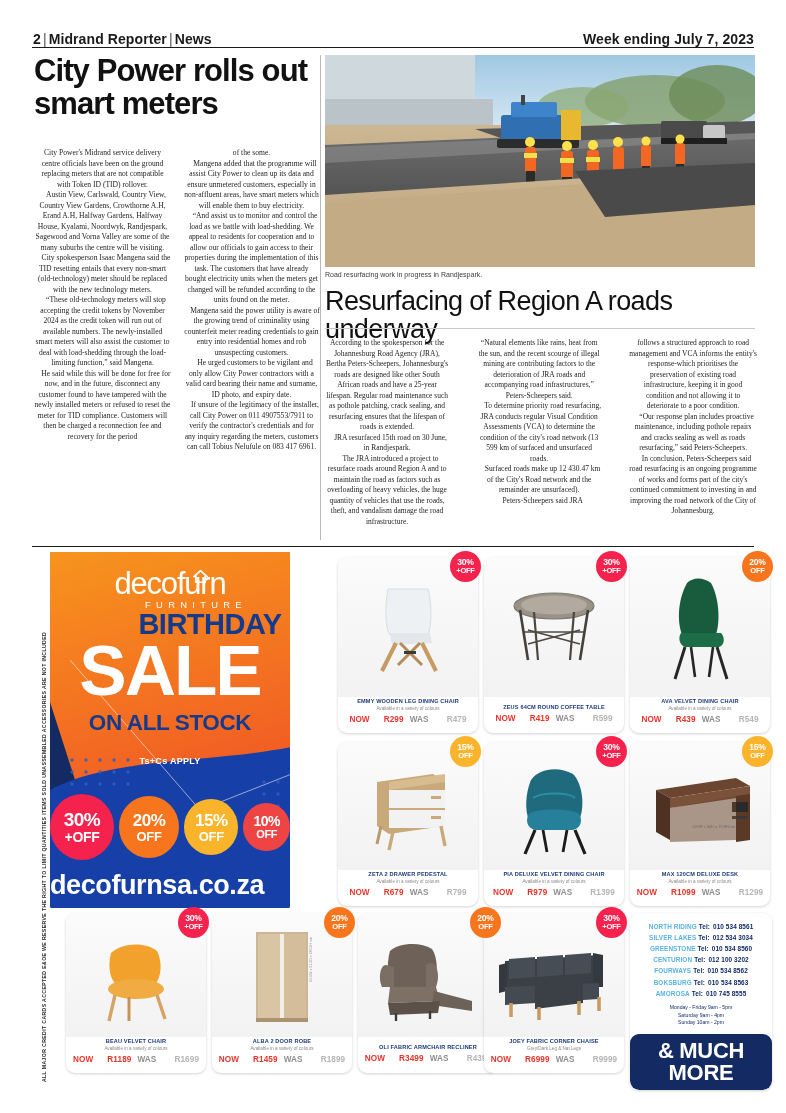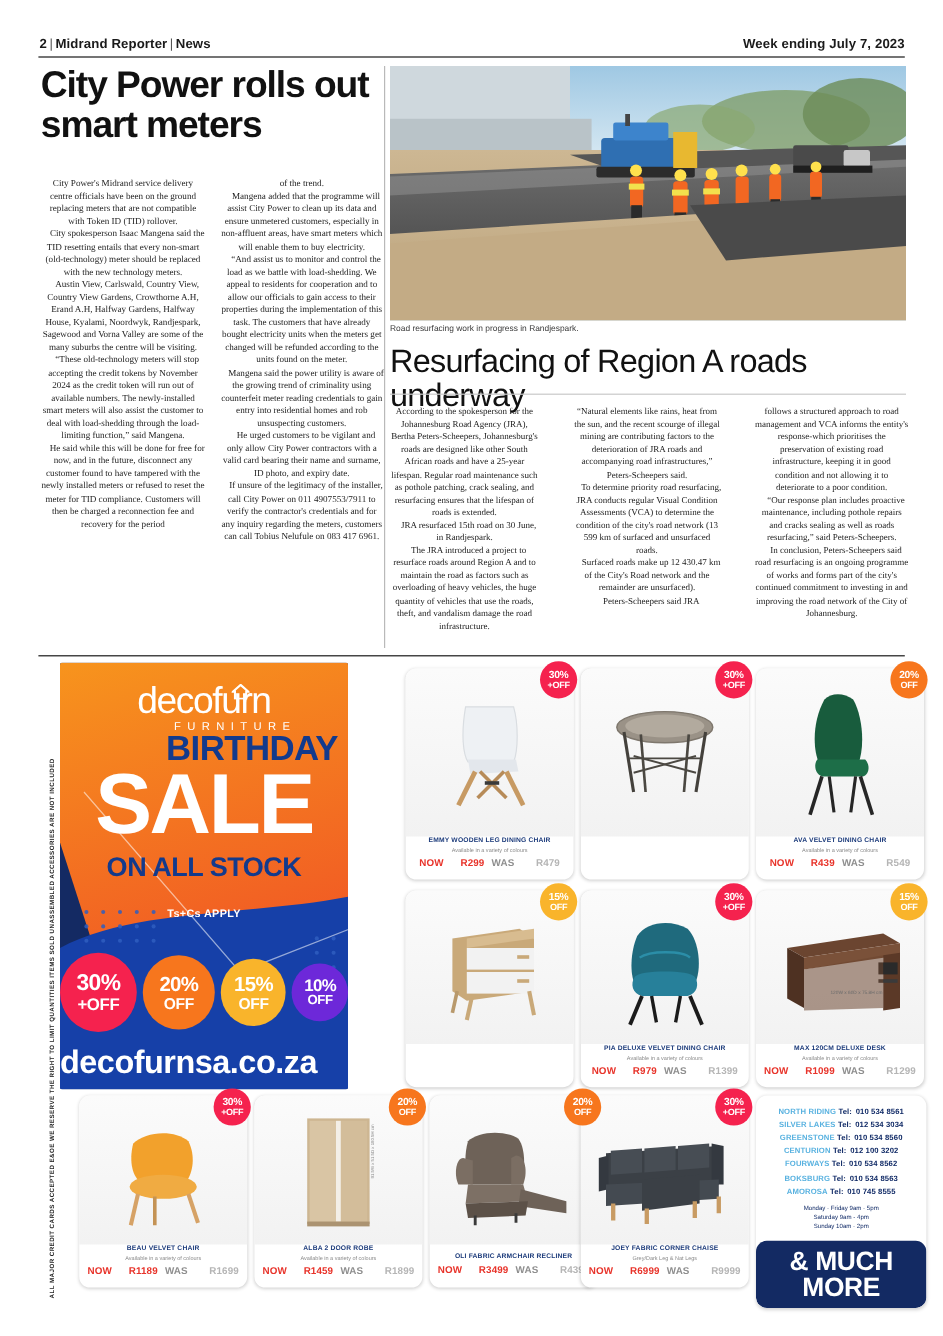--- a/index.html
+++ b/index.html
@@ -9,21 +9,21 @@
     font-family: "Liberation Serif", serif;
     overflow: hidden;
   }
   .page { position: relative; width: 786px; height: 1113px; background: #fff; }
 
   
   .masthead {
     position: absolute; left: 32px; top: 31px; width: 722px; height: 18px;
     display: flex; align-items: flex-start; justify-content: space-between;
     font-family: "Liberation Sans", sans-serif;
-    font-size: 11px; font-weight: bold; color: #1a1a1a;
+    font-size: 14px; font-weight: bold; color: #1a1a1a;
     letter-spacing: .1px;
   }
   .masthead .left span { margin: 0 1px; }
   .masthead .left .sep { font-weight: normal; color: #555; }
   .masthead-rule {
     position: absolute; left: 32px; top: 47px; width: 722px;
     height: 1px; background: #1a1a1a;
   }
 
   
@@ -155,21 +155,21 @@
     border-radius: 50%; display: flex; flex-direction: column;
     align-items: center; justify-content: center;
     font-family: "Liberation Sans", sans-serif; font-weight: bold;
     color: #fff; line-height: 1;
   }
   .badge .pct { font-size: 19px; letter-spacing: -0.5px; }
   .badge .off { font-size: 14px; letter-spacing: -0.3px; margin-top: 1px; }
   .b0 { width: 66px; height: 66px; background: #f5224e; }
   .b1 { width: 62px; height: 62px; background: #f7761d; }
   .b2 { width: 56px; height: 56px; background: #f9b42b; }
-  .b3 { width: 48px; height: 48px; background: #6d28d9; }
+  .b3 { width: 48px; height: 48px; background: #ef4444; }
   .b1 .pct, .b2 .pct { font-size: 17px; }
   .b3 .pct { font-size: 14px; }
   .b1 .off, .b2 .off { font-size: 13px; }
   .b3 .off { font-size: 11px; }
   .hero-url {
     position: absolute; left: 0; top: 318px; width: 100%;
     text-align: left;
     font-family: "Liberation Sans", sans-serif; font-weight: bold;
     font-size: 27px; color: #fff; letter-spacing: -0.4px;
   }
@@ -262,27 +262,27 @@
     </div>
     <div class="right">Week ending July 7, 2023</div>
   </div>
   <div class="masthead-rule"></div>
 
   <div class="a1-head">City Power rolls out smart meters</div>
 
   <div class="a1-cols">
     <div class="col" style="width:137px">
       <p class="first">City Power's Midrand service delivery centre officials have been on the ground replacing meters that are not compatible with Token ID (TID) rollover.</p>
+      <p>Austin View, Carlswald, Country View, Country View Gardens, Crowthorne A.H, Erand A.H, Halfway Gardens, Halfway House, Kyalami, Noordwyk, Randjespark, Sagewood and Vorna Valley are some of the many suburbs the centre will be visiting.</p>
       <p>City spokesperson Isaac Mangena said the TID resetting entails that every non-smart (old-technology) meter should be replaced with the new technology meters.</p>
-      <p>Austin View, Carlswald, Country View, Country View Gardens, Crowthorne A.H, Erand A.H, Halfway Gardens, Halfway House, Kyalami, Noordwyk, Randjespark, Sagewood and Vorna Valley are some of the many suburbs the centre will be visiting.</p>
       <p>“These old-technology meters will stop accepting the credit tokens by November 2024 as the credit token will run out of available numbers. The newly-installed smart meters will also assist the customer to deal with load-shedding through the load-limiting function,” said Mangena.</p>
       <p>He said while this will be done for free for now, and in the future, disconnect any customer found to have tampered with the newly installed meters or refused to reset the meter for TID compliance. Customers will then be charged a reconnection fee and recovery for the period</p>
     </div>
     <div class="col" style="width:137px">
-      <p class="first">of the trend.</p>
+      <p class="first">of the some.</p>
       <p>Mangena added that the programme will assist City Power to clean up its data and ensure unmetered customers, especially in non-affluent areas, have smart meters which will enable them to buy electricity.</p>
       <p>“And assist us to monitor and control the load as we battle with load-shedding. We appeal to residents for cooperation and to allow our officials to gain access to their properties during the implementation of this task. The customers that have already bought electricity units when the meters get changed will be refunded according to the units found on the meter.</p>
       <p>Mangena said the power utility is aware of the growing trend of criminality using counterfeit meter reading credentials to gain entry into residential homes and rob unsuspecting customers.</p>
       <p>He urged customers to be vigilant and only allow City Power contractors with a valid card bearing their name and surname, ID photo, and expiry date.</p>
       <p>If unsure of the legitimacy of the installer, call City Power on 011 4907553/7911 to verify the contractor's credentials and for any inquiry regarding the meters, customers can call Tobius Nelufule on 083 417 6961.</p>
     </div>
   </div>
   <div class="vrule" style="left:320px; top:55px; height:485px;"></div>
 
   <div class="photo">
@@ -512,20 +512,26 @@
           <path d="M80 40 L76 88" stroke="#4b4842" stroke-width="2.2" fill="none"></path>
           <path d="M30 60 L90 60" stroke="#4b4842" stroke-width="1.6" fill="none"></path>
           <path d="M34 58 L86 72" stroke="#4b4842" stroke-width="1.6" fill="none"></path>
           <path d="M86 58 L34 72" stroke="#4b4842" stroke-width="1.6" fill="none"></path>
         </svg>
       </div>
       <div class="disc red" style="right:-3px; top:-6px;">
         <span class="p">30%</span>
         <span class="o">+OFF</span>
       </div>
+      <div class="card-info">
+        <div class="card-title" style="margin-top:6px">ZEUS 64CM ROUND COFFEE TABLE</div>
+        <div class="card-price">
+          <span class="now-lbl">NOW</span><span class="now-val">R419</span><span class="was-lbl">WAS</span><span class="was-val">R599</span>
+        </div>
+      </div>
     </div>
 
     <div class="card" style="left:598px; top:5px; width:140px; height:176px;">
       <div class="card-img">
         <svg width="110" height="120" viewBox="0 0 110 120">
           <path d="M42 16 C32 34 32 58 38 70 L70 70 C76 56 74 30 66 16 C58 10 48 10 42 16 Z" fill="#185c3d"></path>
           <path d="M36 66 L76 66 C80 70 80 78 74 80 L40 80 C34 78 33 70 36 66 Z" fill="#1d6e48"></path>
           <path d="M40 80 L30 112" stroke="#262626" stroke-width="3" fill="none"></path>
           <path d="M72 80 L82 112" stroke="#262626" stroke-width="3" fill="none"></path>
           <path d="M46 80 L50 110" stroke="#262626" stroke-width="2.6" fill="none"></path>
@@ -555,20 +561,27 @@
           <rect x="78" y="40" width="10" height="3" fill="#c9a979"></rect>
           <rect x="78" y="60" width="10" height="3" fill="#c9a979"></rect>
           <path d="M40 76 L36 94" stroke="#c9a979" stroke-width="3.4" fill="none"></path>
           <path d="M88 70 L92 90" stroke="#c9a979" stroke-width="3.4" fill="none"></path>
           <path d="M28 70 L24 88" stroke="#b8996c" stroke-width="3" fill="none"></path>
         </svg>
       </div>
       <div class="disc yellow" style="right:-3px; top:-6px;">
         <span class="p">15%</span>
         <span class="o">OFF</span>
+      </div>
+      <div class="card-info">
+        <div class="card-title">ZETA 2 DRAWER PEDESTAL</div>
+        <div class="card-sub">Available in a variety of colours</div>
+        <div class="card-price">
+          <span class="now-lbl">NOW</span><span class="now-val">R679</span><span class="was-lbl">WAS</span><span class="was-val">R799</span>
+        </div>
       </div>
     </div>
 
     <div class="card" style="left:452px; top:190px; width:140px; height:164px;">
       <div class="card-img">
         <svg width="110" height="105" viewBox="0 0 110 105">
           <path d="M32 26 C26 40 26 58 30 66 L80 66 C86 54 84 30 74 20 C60 12 40 14 32 26 Z" fill="#1f6a7d"></path>
           <path d="M30 60 C34 54 76 54 80 60 C84 66 82 74 74 76 L36 76 C28 74 26 66 30 60 Z" fill="#27809a"></path>
           <path d="M34 44 C42 38 70 38 76 44" stroke="#2b8ea8" stroke-width="2" fill="none"></path>
           <path d="M36 76 L26 100" stroke="#1b1b1b" stroke-width="3.2" fill="none"></path>

